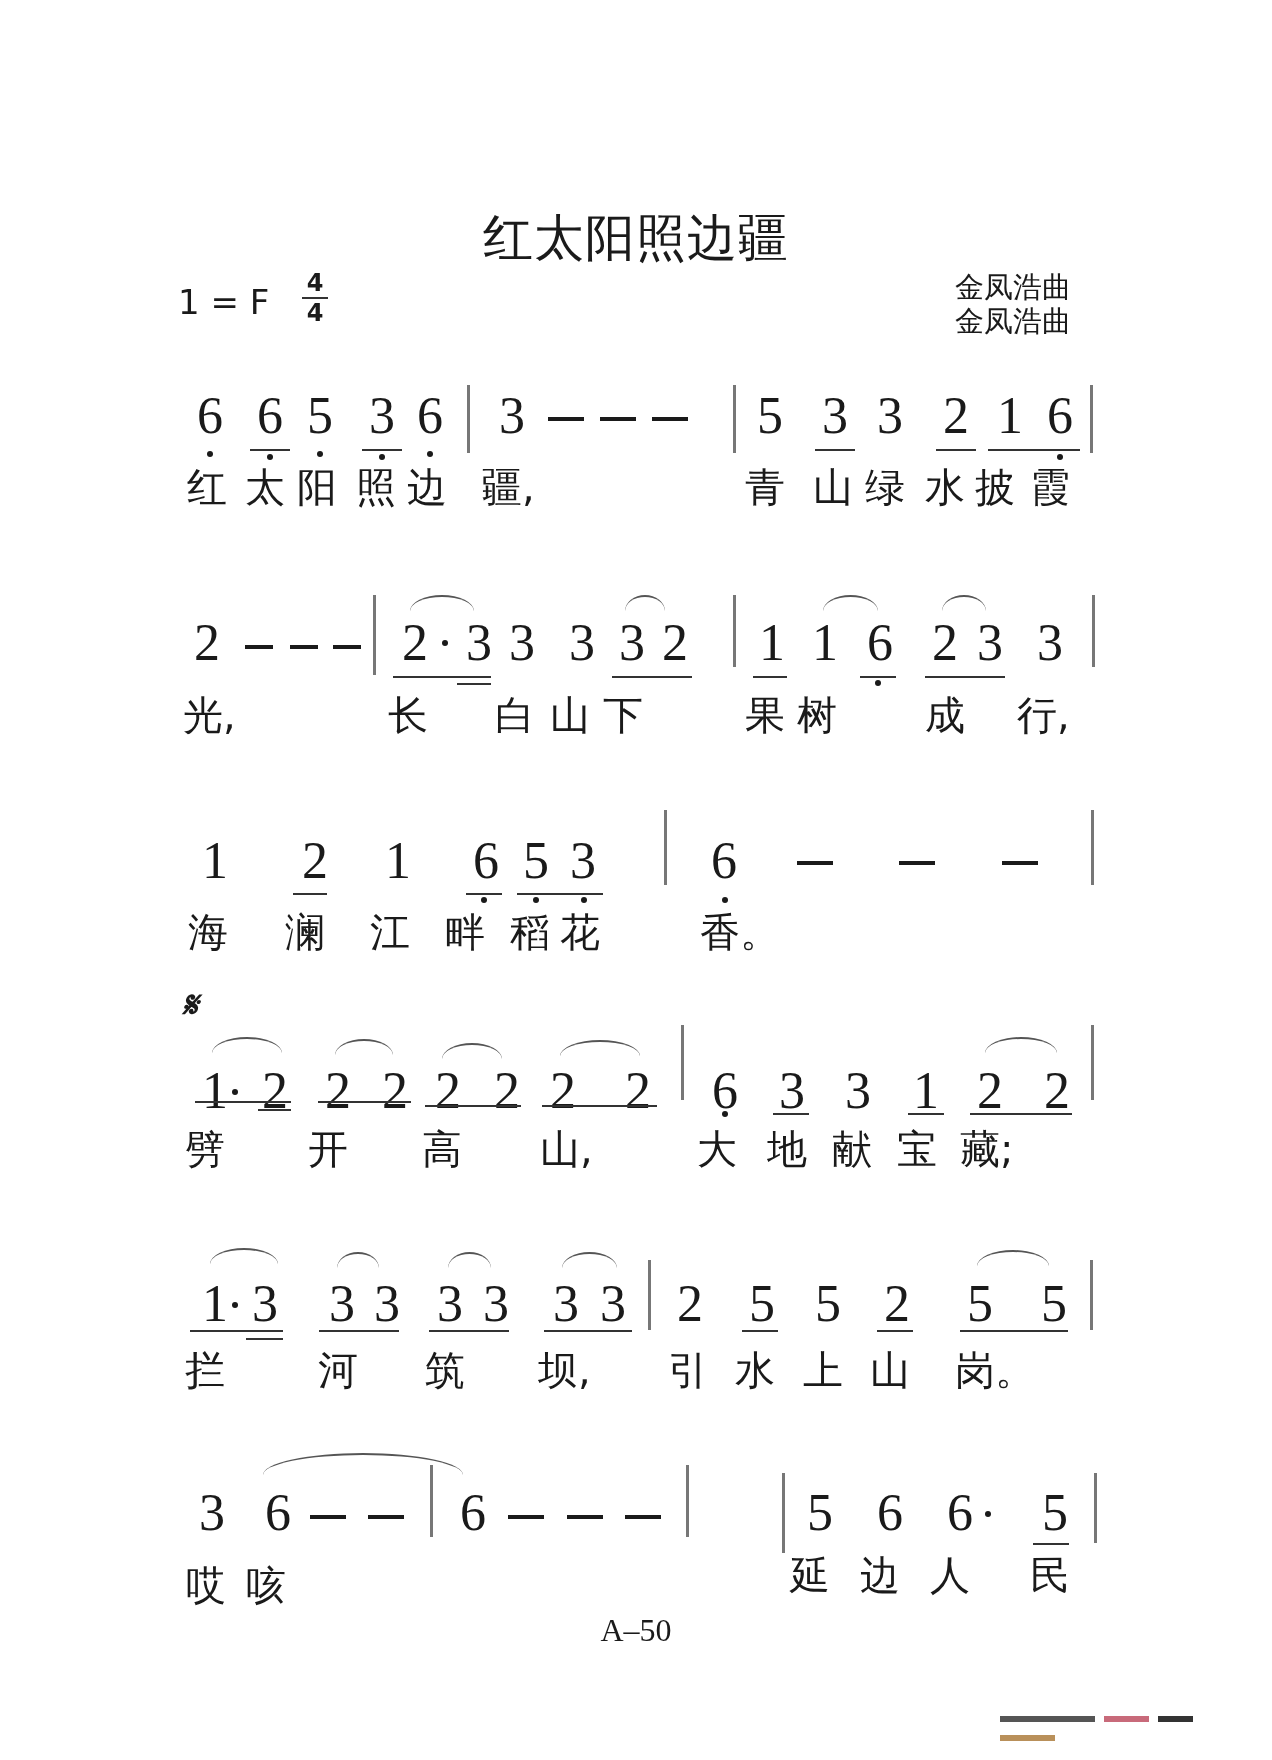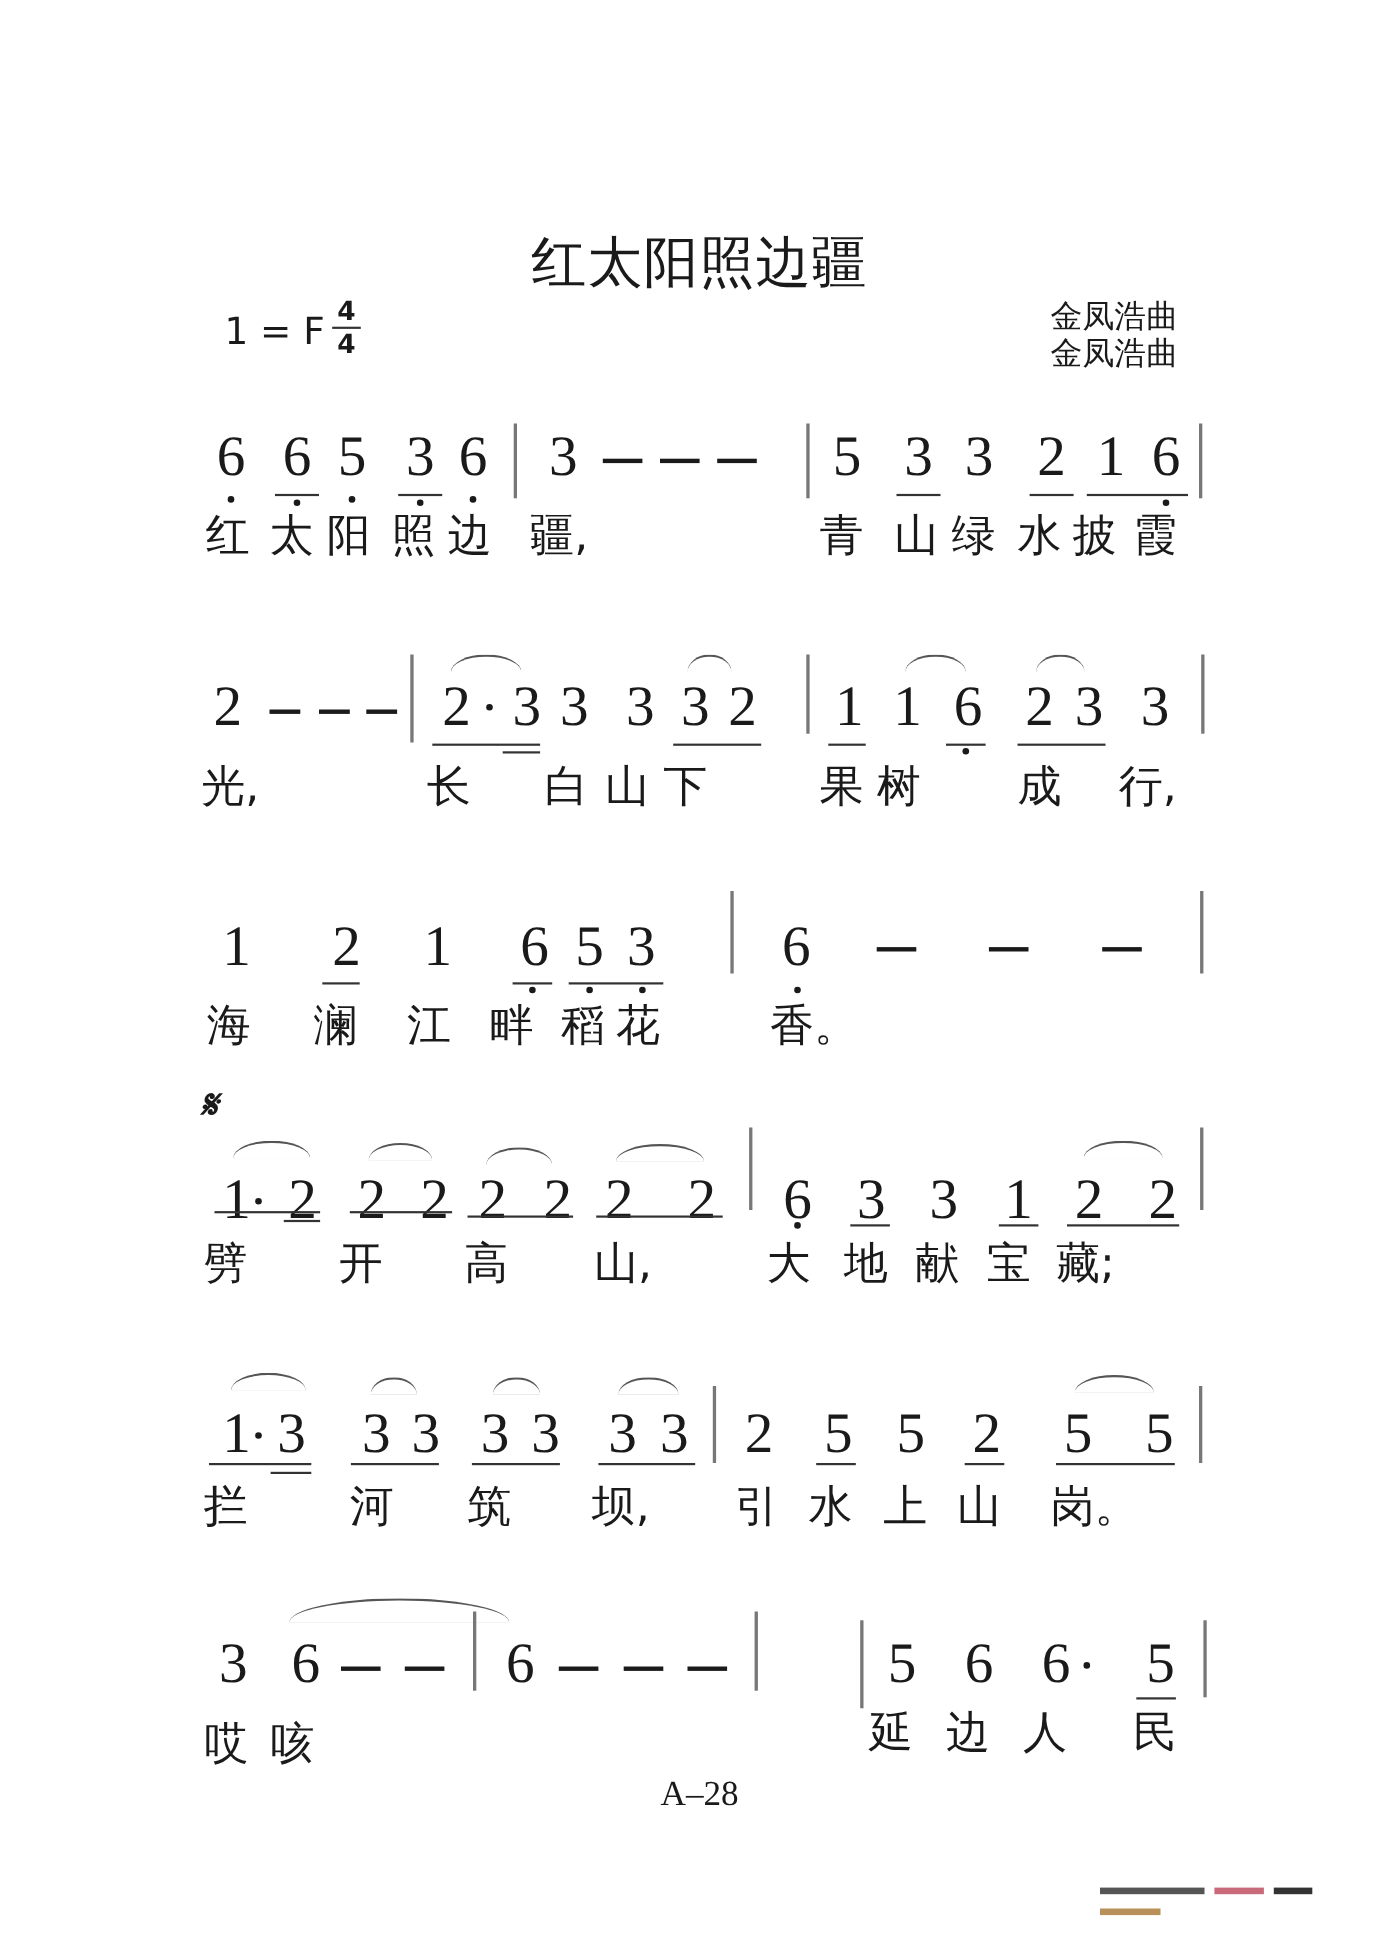--- a/index.html
+++ b/index.html
@@ -1,21 +1,21 @@
 <!DOCTYPE html>
 <html><head>
 <meta charset="utf-8">
 <style>
   html, body { margin:0; padding:0; background:#ffffff; }
   body { width:1272px; height:1760px; position:relative; overflow:hidden;
          font-family:"DejaVu Serif", serif; color:#1a1a1a; }
   .abs { position:absolute; }
   .title { left:0; width:1272px; top:205px; text-align:center; font-family:"DejaVu Sans", sans-serif;
            font-size:50px; letter-spacing:1px; color:#1a1a1a; }
-  .key { left:204px; top:282px; font-family:"DejaVu Sans", sans-serif; font-size:34px; }
+  .key { left:178px; top:282px; font-family:"DejaVu Sans", sans-serif; font-size:34px; }
   .timesig { left:302px; top:270px; width:26px; text-align:center; font-family:"DejaVu Sans", sans-serif;
              font-size:24px; line-height:26px; font-weight:bold; }
   .timesig .bar { height:2px; background:#333; margin:1px 0; }
   .credits { left:955px; top:270px; font-family:"DejaVu Sans", sans-serif; font-size:29px; line-height:34px; }
   .line { position:absolute; left:0; width:1272px; }
   .note { position:absolute; font-family:"Liberation Serif", "DejaVu Serif", serif; font-size:52px;
           line-height:52px; width:40px; text-align:center; }
   .dash { position:absolute; height:4px; width:36px; background:#1a1a1a; }
   .barline { position:absolute; width:3px; background:#777; }
   .ul { position:absolute; height:2px; background:#333; }
@@ -272,19 +272,19 @@
   <span class="barline" style="left:1094px;top:28px;height:70px"></span>
 
   <span class="lyric" style="left:186px;top:118px">哎</span>
   <span class="lyric" style="left:246px;top:118px">咳</span>
   <span class="lyric" style="left:790px;top:108px">延</span>
   <span class="lyric" style="left:860px;top:108px">边</span>
   <span class="lyric" style="left:930px;top:108px">人</span>
   <span class="lyric" style="left:1030px;top:108px">民</span>
 </div>
 
-<div class="abs pagenum">A–28</div>
+<div class="abs pagenum">A–50</div>
 <div class="abs watermark">
   <span style="width:95px;background:#555"></span>
   <span style="width:45px;background:#c86a7a"></span>
   <span style="width:35px;background:#333"></span>
   <span style="width:55px;background:#b9905a"></span>
 </div>
 
 </body></html>

